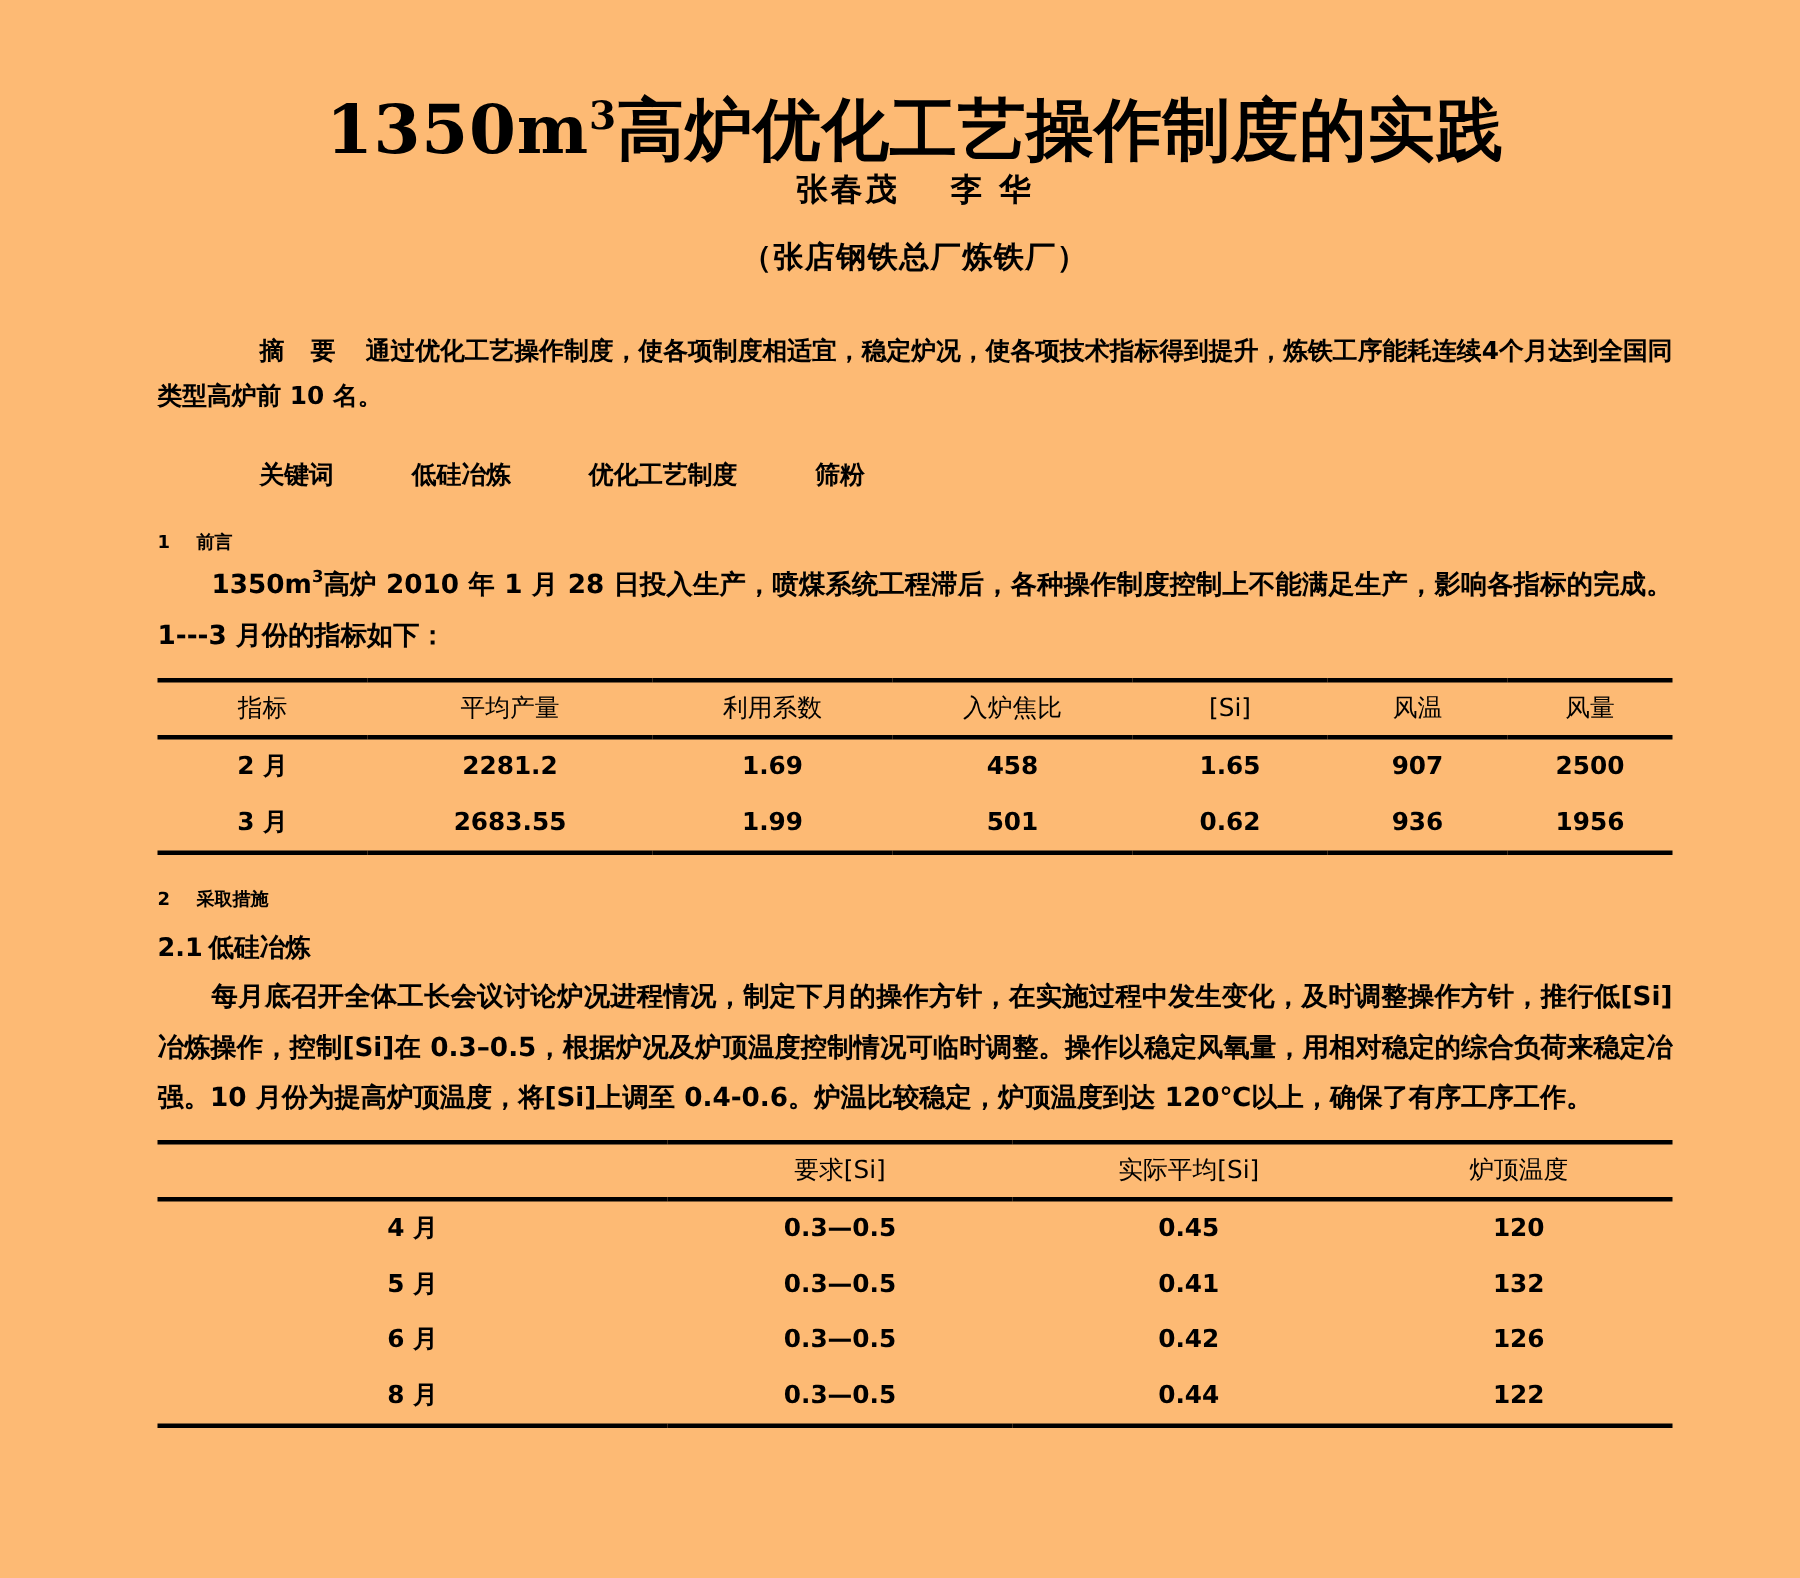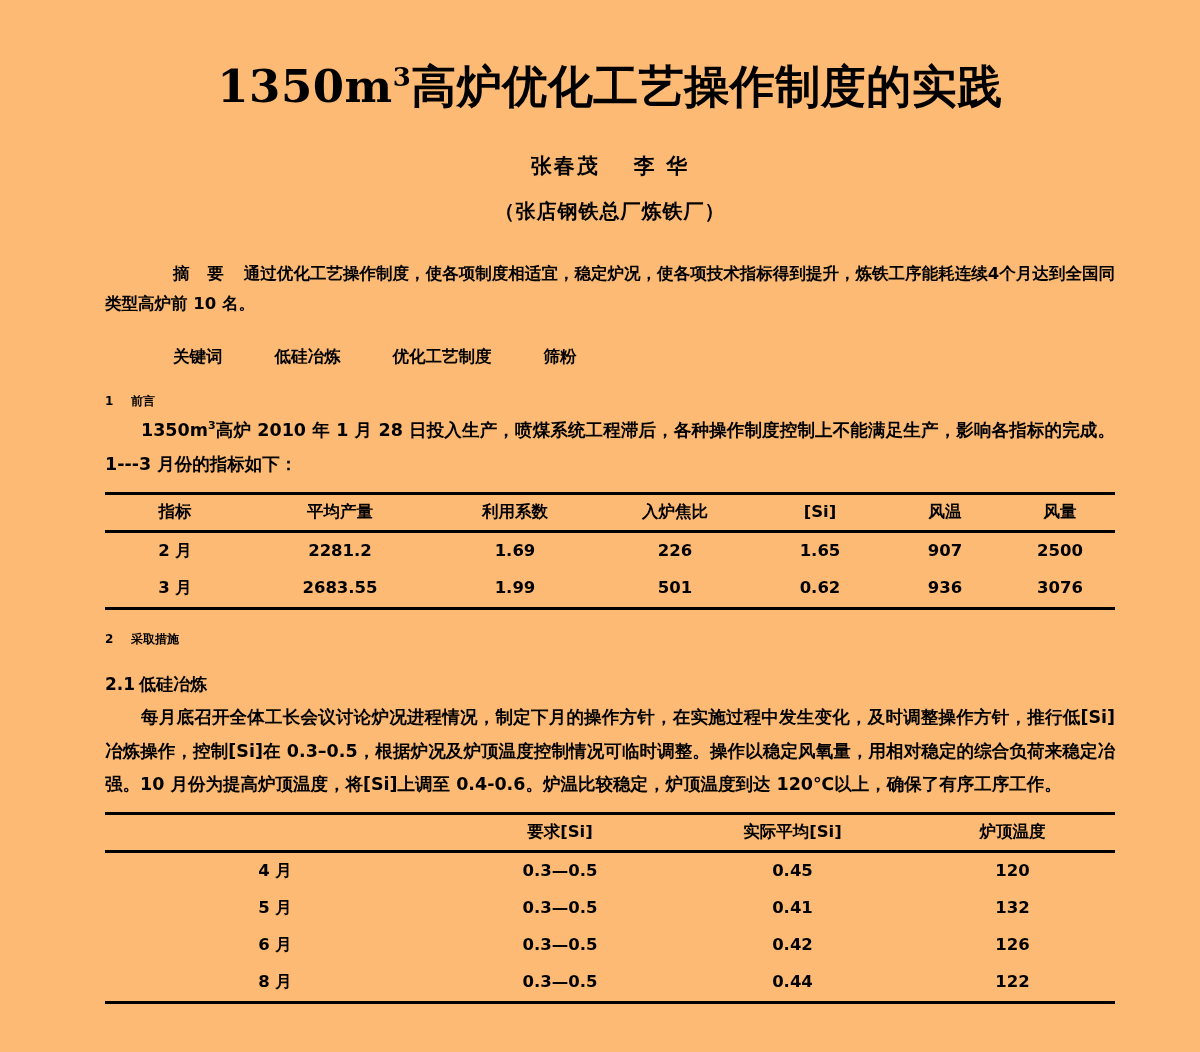--- a/index.html
+++ b/index.html
@@ -41,21 +41,20 @@
   }
   .doc-title .sup {
     font-size: 26px;
     vertical-align: super;
     line-height: 0;
   }
   .authors {
     text-align: center;
     font-size: 21px;
     font-weight: 700;
-    margin-top: 40px;
     letter-spacing: 2px;
   }
   .authors .gap {
     display: inline-block;
     width: 34px;
   }
   .affiliation {
     text-align: center;
     font-size: 20px;
     font-weight: 700;
@@ -99,21 +98,21 @@
     margin: 20px 0 4px 0;
     line-height: 1.5;
   }
   h2.sec .num {
     display: inline-block;
     min-width: 26px;
   }
   h3.subsec {
     font-size: 17px;
     font-weight: 700;
-    margin: 24px 0 4px 0;
+    margin: 12px 0 4px 0;
     line-height: 1.5;
   }
   h3.subsec .num {
     display: inline-block;
     min-width: 34px;
   }
   p.body {
     font-size: 17.5px;
     font-weight: 700;
     line-height: 1.92;
@@ -131,21 +130,21 @@
   
   table.data {
     width: 1010px;
     border-collapse: collapse;
     margin-top: 10px;
     font-size: 16.5px;
     font-weight: 700;
     table-layout: fixed;
   }
   table.data thead th {
-    font-weight: 700;
+    font-weight: 400;
     text-align: center;
     padding: 6px 0 7px 0;
     border-top: 3px solid #000;
     border-bottom: 3px solid #000;
     font-size: 16.5px;
   }
   table.data tbody td {
     text-align: center;
     padding: 7px 0 8px 0;
     font-size: 16.5px;
@@ -229,33 +228,33 @@
           <th>[Si]</th>
           <th>风温</th>
           <th>风量</th>
         </tr>
       </thead>
       <tbody>
         <tr>
           <td class="lead">2 月</td>
           <td>2281.2</td>
           <td>1.69</td>
-          <td>226</td>
+          <td>458</td>
           <td>1.65</td>
           <td>907</td>
           <td>2500</td>
         </tr>
         <tr>
           <td class="lead">3 月</td>
           <td>2683.55</td>
           <td>1.99</td>
           <td>501</td>
           <td>0.62</td>
           <td>936</td>
-          <td>3076</td>
+          <td>1956</td>
         </tr>
       </tbody>
     </table>
 
 
     <h2 class="sec">
       <span class="num">2</span><span>采取措施</span>
     </h2>
 
     <h3 class="subsec">

